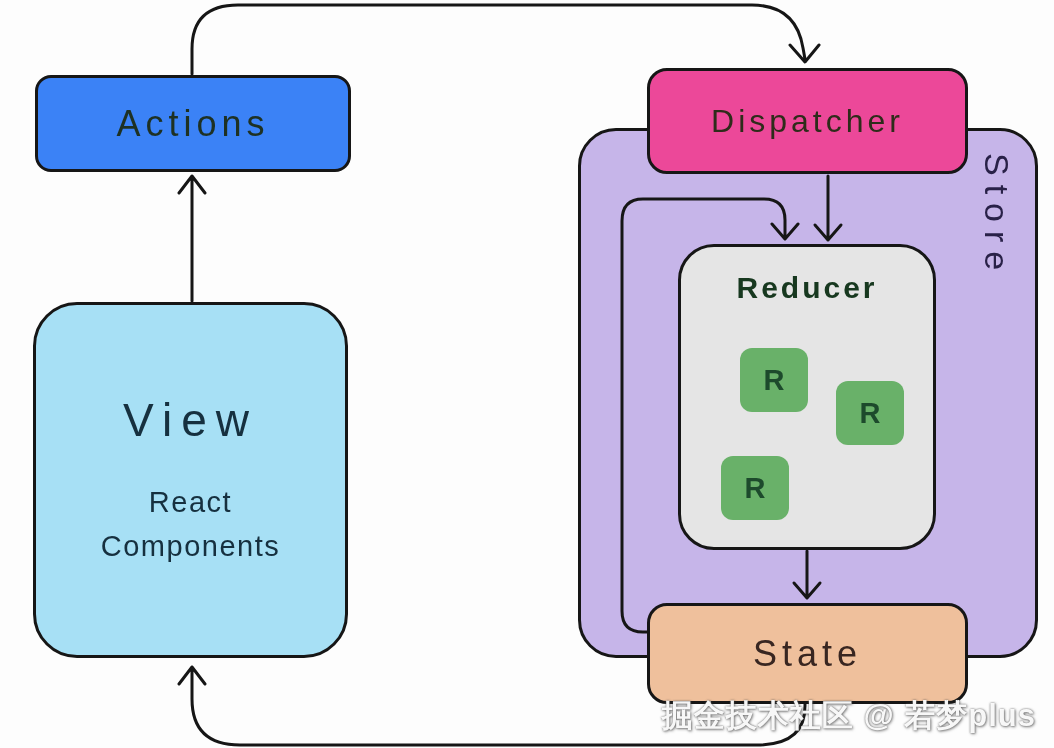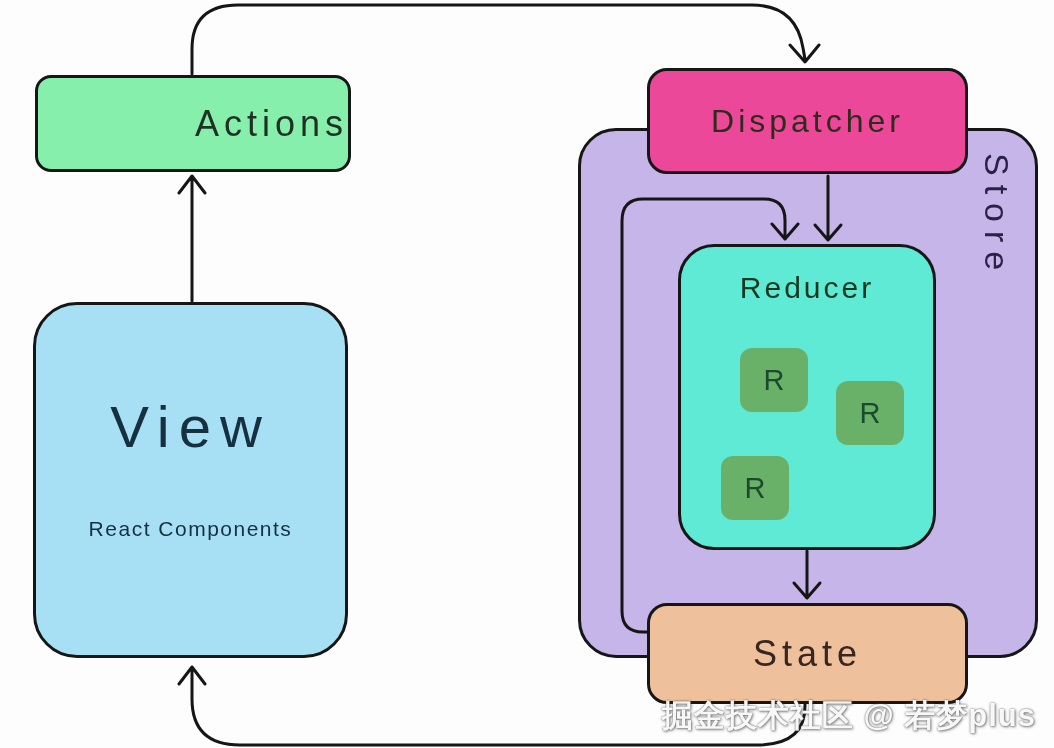--- a/index.html
+++ b/index.html
@@ -64,30 +64,30 @@
     left: 33px; top: 302px;
     width: 315px; height: 356px;
     border-radius: 44px;
     color: #16303f;
   }
   .view-title {
     position: absolute;
     top: 88px; left: 0;
     width: 100%;
     text-align: center;
-    font-size: 58px;
+    font-size: 46px;
     letter-spacing: 9px;
   }
   .view-subtitle {
     position: absolute;
-    top: 208px; left: 50%;
+    top: 176px; left: 50%;
     transform: translateX(-50%);
     width: 232px;
     text-align: center;
-    font-size: 21px;
+    font-size: 29px;
     letter-spacing: 1.5px;
     line-height: 1.5;
   }
   .dispatcher-box {
     left: 647px; top: 68px;
     width: 321px; height: 106px;
     border-radius: 20px;
     font-size: 32px;
     letter-spacing: 4px;
     color: #2e2c1a;
@@ -151,34 +151,34 @@
 
   <svg class="edges" viewBox="0 0 1054 748" xmlns="http://www.w3.org/2000/svg">
     <path d="M 192 301 L 192 177 M 179 193 L 192 176 L 205 193"></path>
     <path d="M 192 74 L 192 49 Q 192 5 238 5 L 752 5 Q 796 5 803 48 L 805 59 M 790 45 L 805 62 L 819 45"></path>
     <path d="M 828 176 L 828 240 M 815 225 L 828 240 L 841 225"></path>
     <path d="M 651 632 L 643 632 Q 622 632 622 611 L 622 221 Q 622 199 643 199 L 764 199 Q 785 199 785 220 L 785 238 M 772 224 L 785 239 L 798 224"></path>
     <path d="M 807 551 L 807 597 M 794 583 L 807 598 L 820 583"></path>
     <path d="M 805 704 L 805 706 Q 805 745 757 745 L 240 745 Q 192 745 192 699 L 192 667 M 179 684 L 192 667 L 205 684"></path>
   </svg>
 
-  <div class="box actions-box" style="background: #86efac; justify-content: flex-end;">
+  <div class="box actions-box" style="background: #3b82f6;">
     <span>Actions</span>
   </div>
 
   <div class="box view-box" style="background: rgb(167, 224, 245);">
     <div class="view-title">View</div>
     <div class="view-subtitle">React Components</div>
   </div>
 
   <div class="box dispatcher-box" style="background: #ec4899;">
     <span>Dispatcher</span>
   </div>
 
-  <div class="box reducer-box" style="background: #5eead4;">
+  <div class="box reducer-box" style="background: #e5e5e5; font-weight: bold;">
     <div class="reducer-label">Reducer</div>
     <div class="r-badge r-badge-1" style="background: rgb(105, 177, 105);">
       <span>R</span>
     </div>
     <div class="r-badge r-badge-2" style="background: rgb(105, 177, 105);">
       <span>R</span>
     </div>
     <div class="r-badge r-badge-3" style="background: rgb(105, 177, 105);">
       <span>R</span>
     </div>

